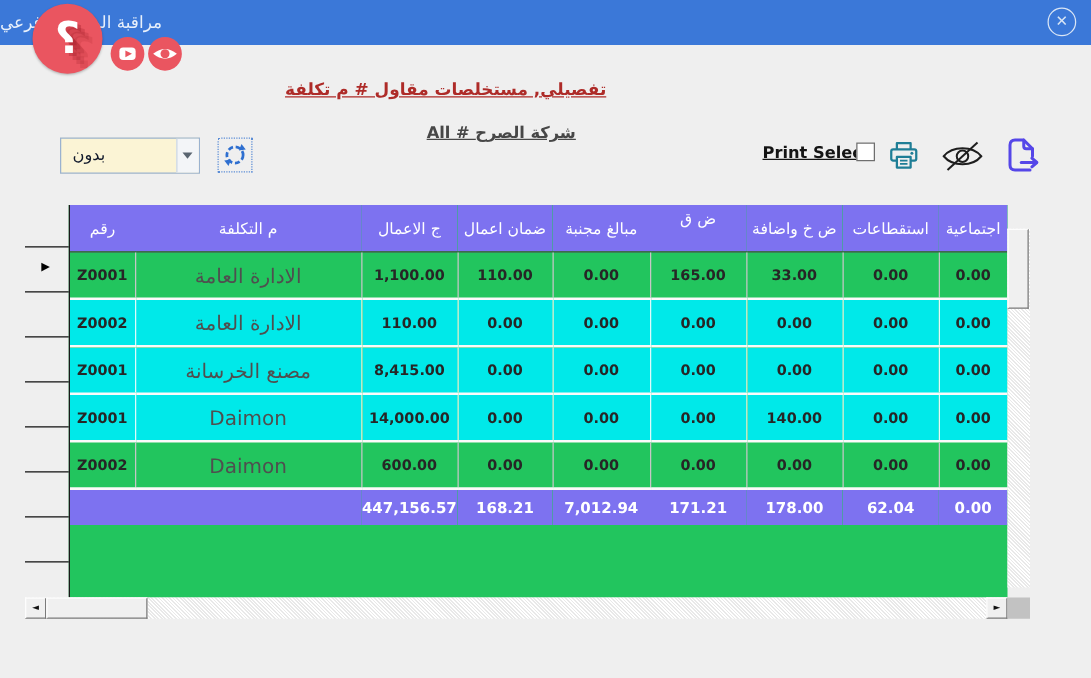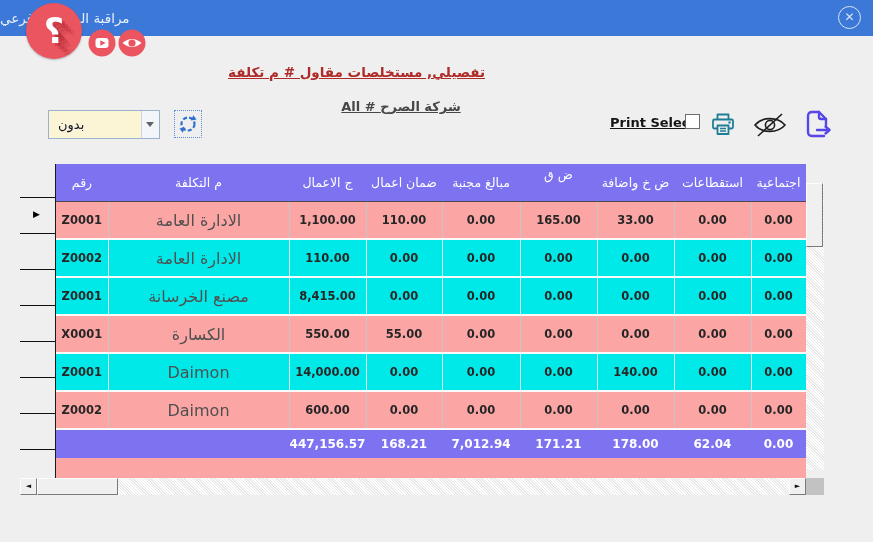--- a/index.html
+++ b/index.html
@@ -33,21 +33,21 @@
     border-left:4px solid transparent;border-right:4px solid transparent;border-top:5px solid #5a6570;}
   .refresh{position:absolute;left:174px;top:110px;width:28px;height:28px;border:1px dotted #5b8dd6;
     display:flex;align-items:center;justify-content:center;cursor:pointer;box-sizing:border-box;}
   .print-label{position:absolute;left:610px;top:115px;font-size:13px;font-weight:bold;color:#141414;
     text-decoration:underline;}
   .checkbox{position:absolute;left:685px;top:114px;width:15px;height:15px;background:#fff;
     border:1px solid #6e6e6e;box-sizing:border-box;cursor:pointer;}
   .icon-btn{position:absolute;cursor:pointer;}
   
   .grid{position:absolute;left:55px;top:164px;width:750px;height:314px;overflow:hidden;
-    border-left:1px solid #1a1a1a;background:#fca5a5;}
+    border-left:1px solid #1a1a1a;background:#22c55e;}
   table{border-collapse:collapse;table-layout:fixed;width:750px;}
   thead th{background:#7d72f0;color:#fff;font-weight:normal;font-size:12.5px;height:34px;
     text-align:center;overflow:hidden;border-bottom:1px solid #4a4a4a;padding:0;}
   thead th.hdr-top{vertical-align:top;padding-top:3px;}
   tbody td{height:36px;text-align:center;font-size:11.5px;color:#262626;font-weight:bold;
     border-right:1px solid #c6c6c6;border-bottom:2px solid #fafafa;overflow:hidden;padding:0;}
   tbody td.name{font-weight:normal;font-size:16px;color:#4f4f4f;}
   tbody tr.alt td{background:#00e9e9;border-right-color:#dcfbfb;}
   tfoot td{background:#7d72f0;color:#fff;font-weight:bold;font-size:12px;height:28px;
     text-align:center;overflow:hidden;padding:0;}
@@ -188,31 +188,20 @@
           <td>Z0001</td>
           <td class="name">مصنع الخرسانة</td>
           <td>8,415.00</td>
           <td>0.00</td>
           <td>0.00</td>
           <td>0.00</td>
           <td>0.00</td>
           <td>0.00</td>
           <td>0.00</td>
         </tr>
-        <tr>
-          <td>X0001</td>
-          <td class="name">الكسارة</td>
-          <td>550.00</td>
-          <td>55.00</td>
-          <td>0.00</td>
-          <td>0.00</td>
-          <td>0.00</td>
-          <td>0.00</td>
-          <td>0.00</td>
-        </tr>
         <tr class="alt">
           <td>Z0001</td>
           <td class="name">Daimon</td>
           <td>14,000.00</td>
           <td>0.00</td>
           <td>0.00</td>
           <td>0.00</td>
           <td>140.00</td>
           <td>0.00</td>
           <td>0.00</td>

